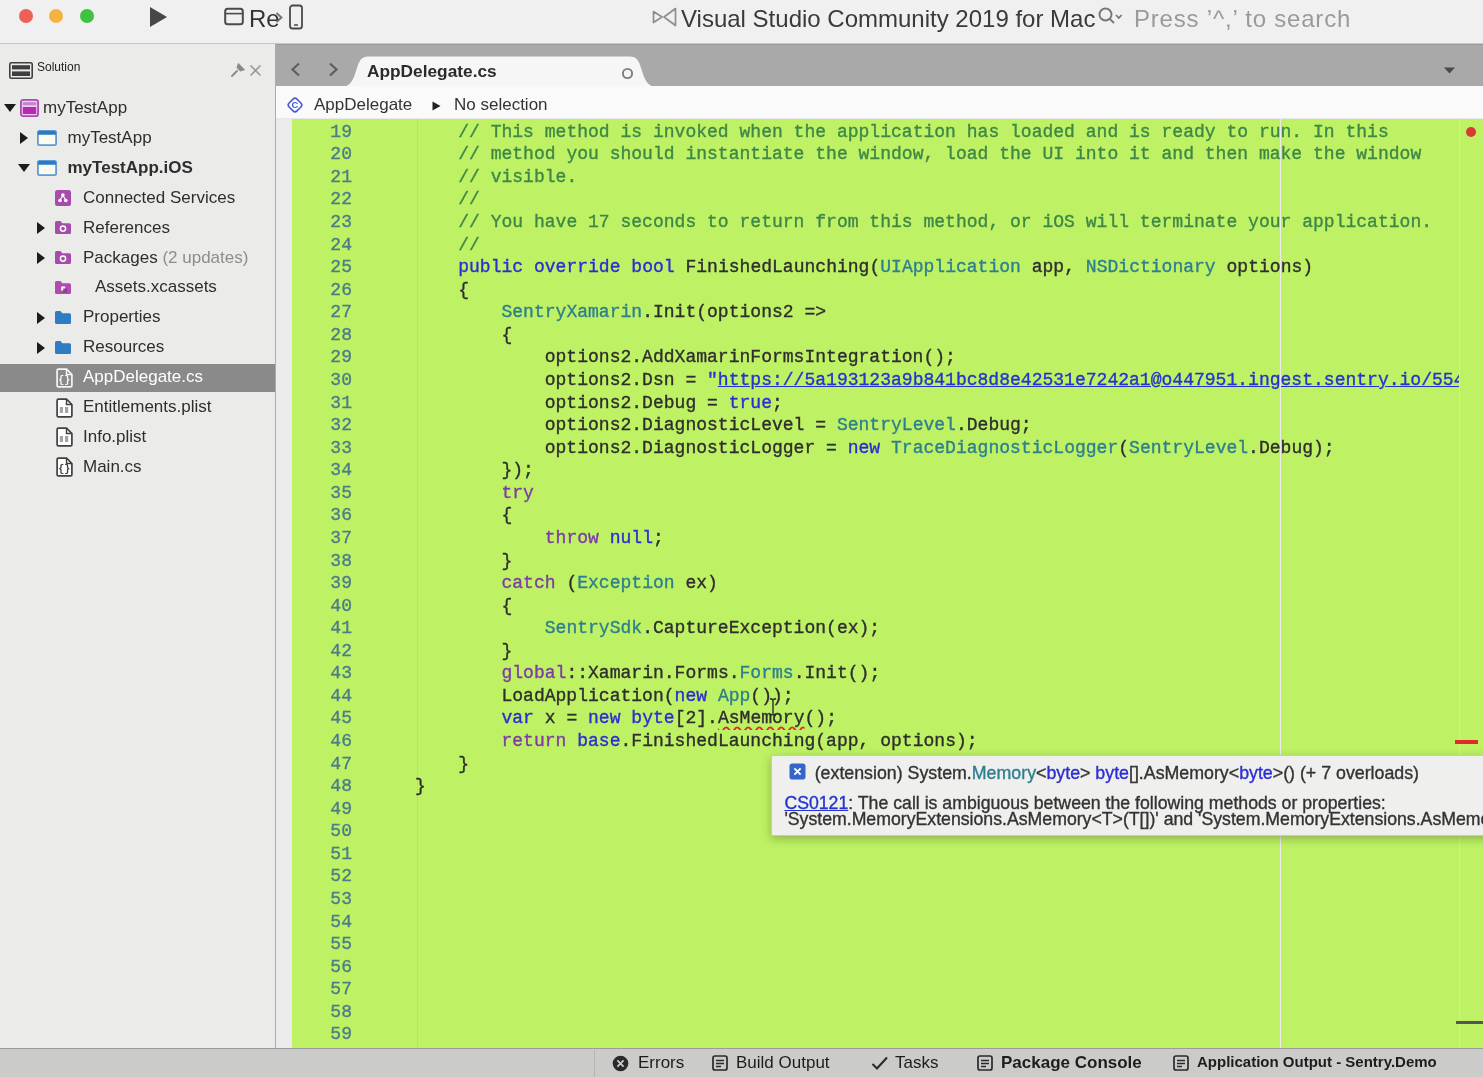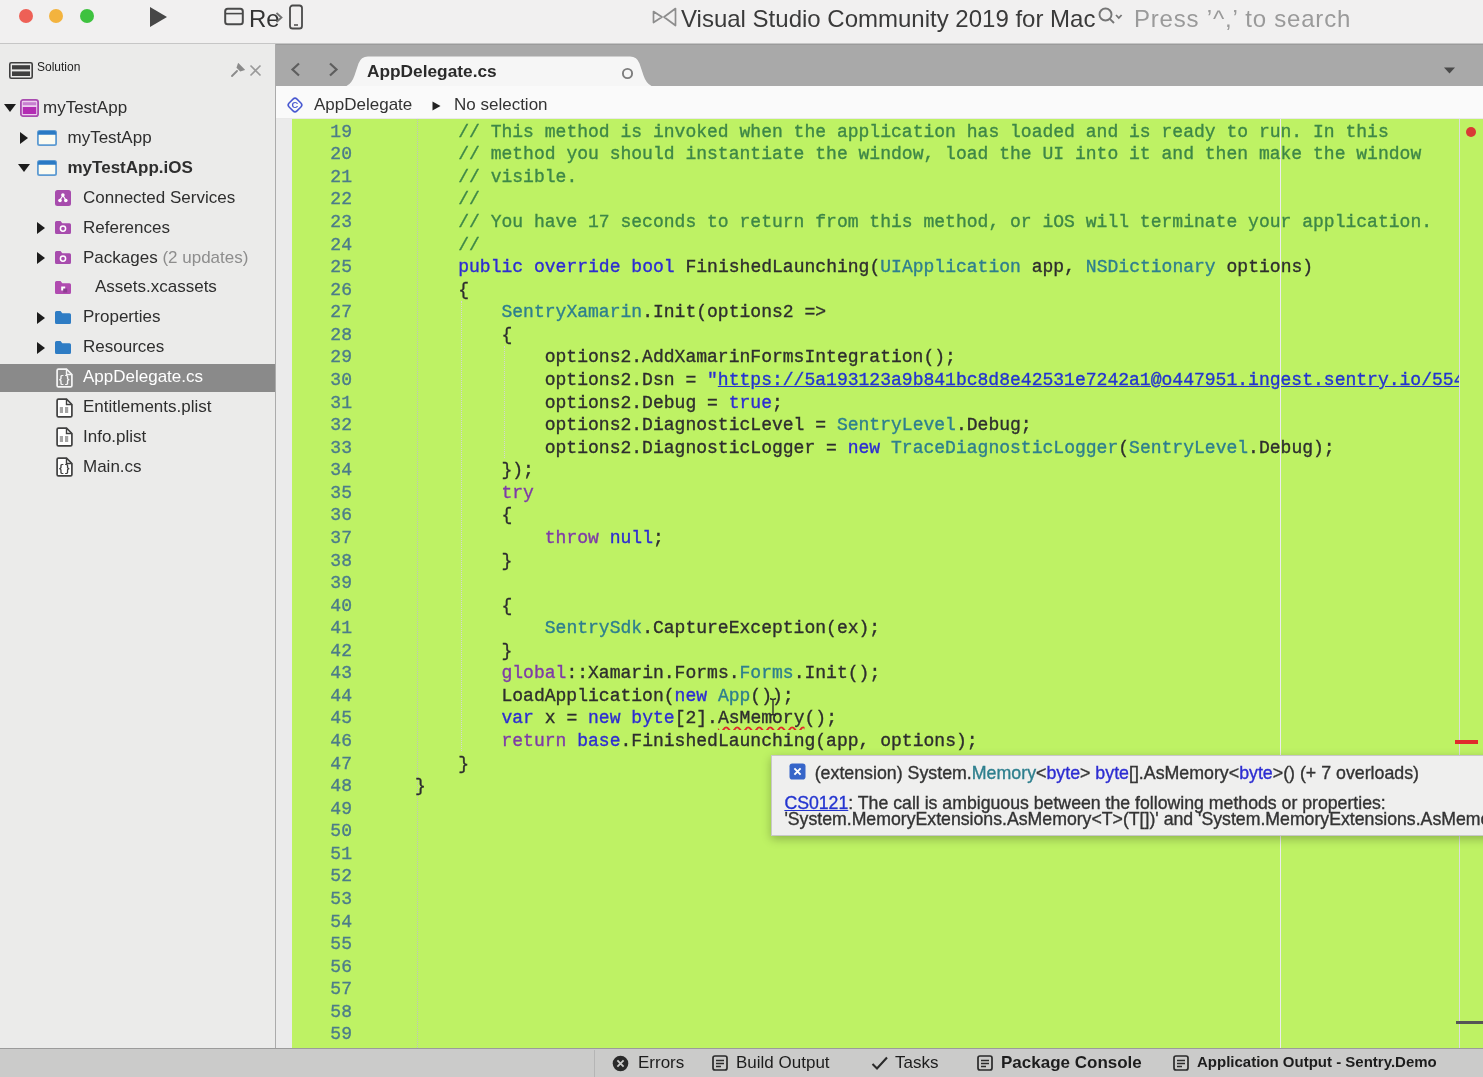--- a/index.html
+++ b/index.html
@@ -322,20 +322,21 @@
   <div class="row" style="top:407.9px;">
       <span class="ln">37</span>
       <pre class="cd">                <span class="p">throw</span> <span class="k">null</span>;</pre>
     </div>
   <div class="row" style="top:430.5px;">
       <span class="ln">38</span>
       <pre class="cd">            }</pre>
     </div>
   <div class="row" style="top:453.0px;">
       <span class="ln">39</span>
+      <pre class="cd">            <span class="p">catch</span> (<span class="t">Exception</span> ex)</pre>
     </div>
   <div class="row" style="top:475.6px;">
       <span class="ln">40</span>
       <pre class="cd">            {</pre>
     </div>
   <div class="row" style="top:498.2px;">
       <span class="ln">41</span>
       <pre class="cd">                <span class="t">SentrySdk</span>.CaptureException(ex);</pre>
     </div>
   <div class="row" style="top:520.7px;">

